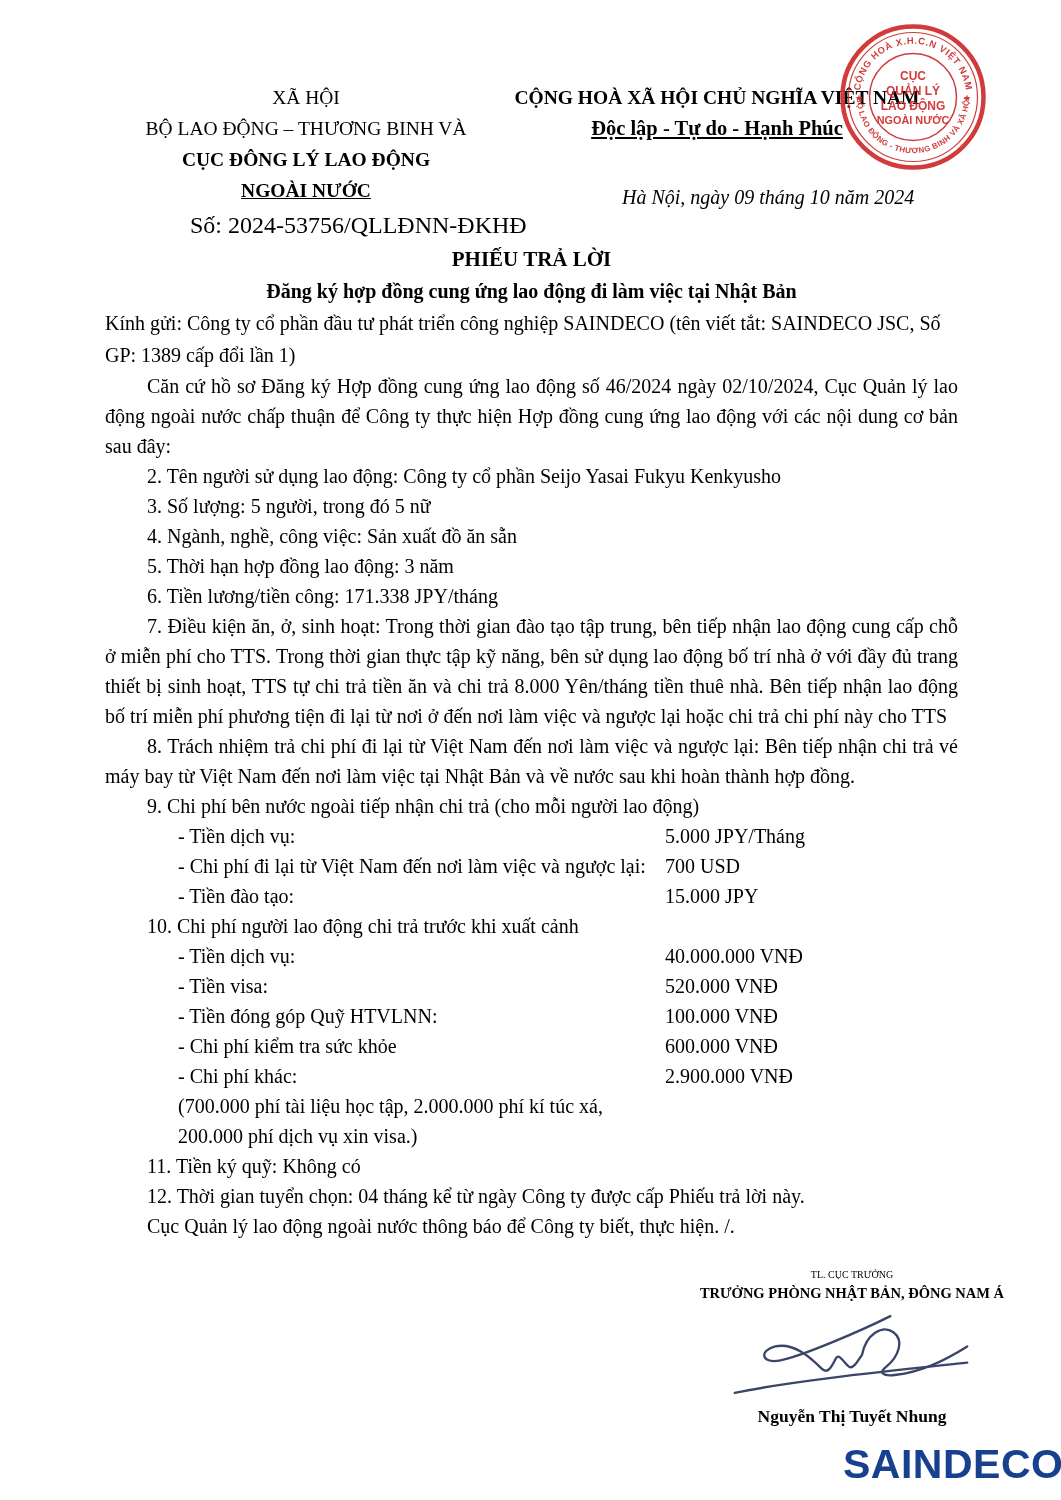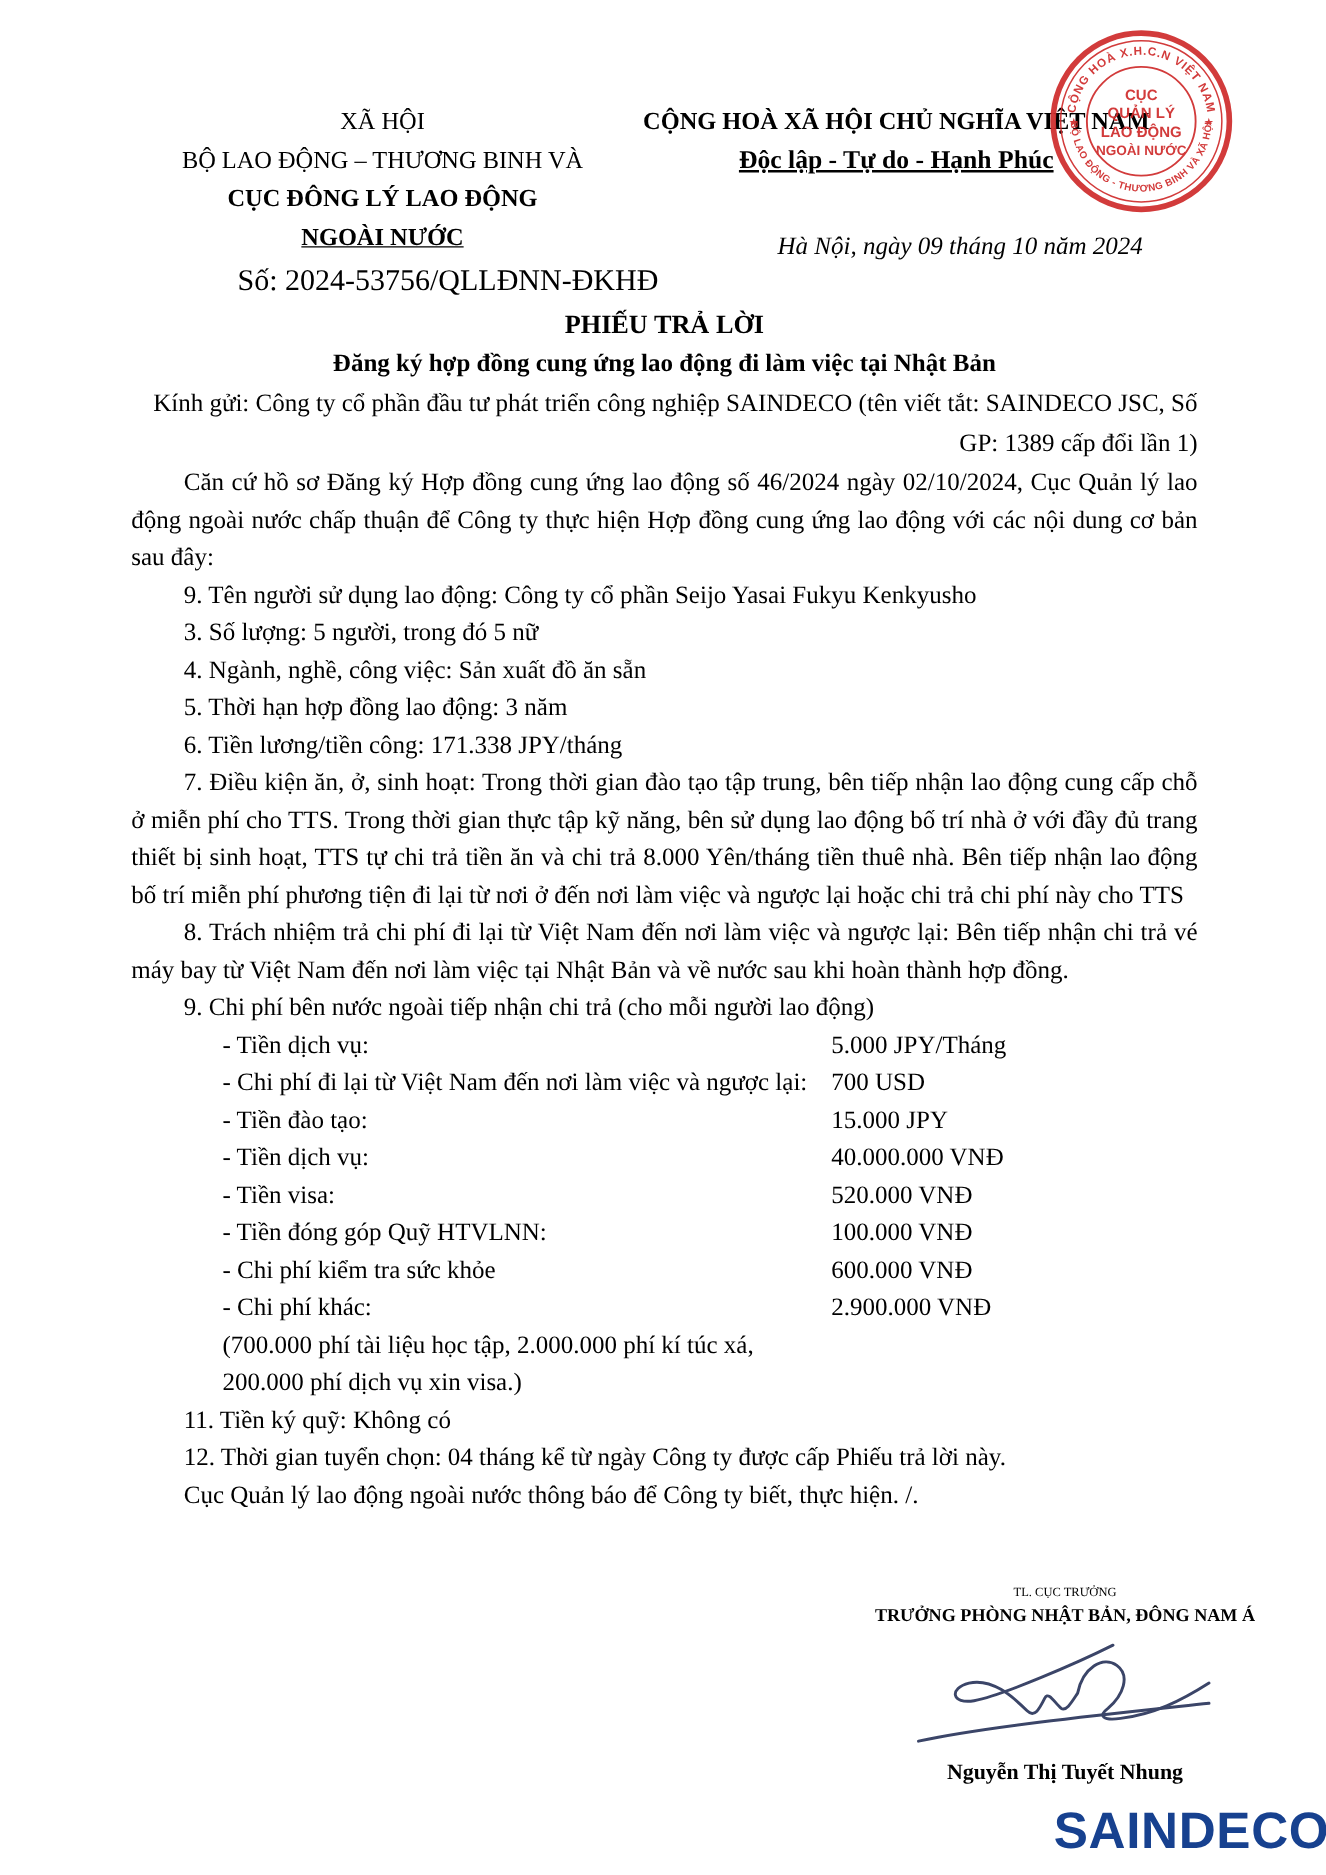--- a/index.html
+++ b/index.html
@@ -35,21 +35,21 @@
   }
   .stamp{position:absolute;left:838px;top:22px;width:150px;height:150px;opacity:.92;}
   .stamp text{fill:#cf2b2b;font-family:"Liberation Sans","DejaVu Sans",sans-serif;font-weight:bold;}
   
   .content{
     position:absolute;left:105px;top:243px;width:853px;
     font-size:20px;line-height:30px;
   }
   .title-main{text-align:center;font-weight:bold;font-size:21px;line-height:32px;}
   .title-sub{text-align:center;font-weight:bold;font-size:20px;line-height:32px;}
-  .recipient{text-align:right;line-height:32px;}
+  .recipient{text-align:left;line-height:32px;}
   .para{text-align:justify;text-indent:42px;margin:0;}
   .para.noj{text-align:left;}
   .fee-row{display:flex;line-height:30px;}
   .fee-label{width:560px;padding-left:73px;box-sizing:border-box;}
   .fee-value{flex:1;}
   .note-line{padding-left:73px;line-height:30px;}
   
   .signoff{
     position:absolute;left:672px;top:1266px;width:360px;
     text-align:center;
@@ -111,21 +111,21 @@
     <text x="100" y="136" font-size="14.5" text-anchor="middle">NGOÀI NƯỚC</text>
   </svg>
 
   <div class="content">
     <div class="title-main">PHIẾU TRẢ LỜI</div>
     <div class="title-sub">Đăng ký hợp đồng cung ứng lao động đi làm việc tại Nhật Bản</div>
     <div class="recipient">Kính gửi: Công ty cổ phần đầu tư phát triển công nghiệp SAINDECO (tên viết tắt: SAINDECO JSC, Số</div>
     <div class="recipient">GP: 1389 cấp đổi lần 1)</div>
 
     <p class="para">Căn cứ hồ sơ Đăng ký Hợp đồng cung ứng lao động số 46/2024 ngày 02/10/2024, Cục Quản lý lao động ngoài nước chấp thuận để Công ty thực hiện Hợp đồng cung ứng lao động với các nội dung cơ bản sau đây:</p>
-    <p class="para noj">9. Tên người sử dụng lao động: Công ty cổ phần Seijo Yasai Fukyu Kenkyusho</p>
+    <p class="para noj">2. Tên người sử dụng lao động: Công ty cổ phần Seijo Yasai Fukyu Kenkyusho</p>
     <p class="para noj">3. Số lượng: 5 người, trong đó 5 nữ</p>
     <p class="para noj">4. Ngành, nghề, công việc: Sản xuất đồ ăn sẵn</p>
     <p class="para noj">5. Thời hạn hợp đồng lao động: 3 năm</p>
     <p class="para noj">6. Tiền lương/tiền công: 171.338 JPY/tháng</p>
     <p class="para">7. Điều kiện ăn, ở, sinh hoạt: Trong thời gian đào tạo tập trung, bên tiếp nhận lao động cung cấp chỗ ở miễn phí cho TTS. Trong thời gian thực tập kỹ năng, bên sử dụng lao động bố trí nhà ở với đầy đủ trang thiết bị sinh hoạt, TTS tự chi trả tiền ăn và chi trả 8.000 Yên/tháng tiền thuê nhà. Bên tiếp nhận lao động bố trí miễn phí phương tiện đi lại từ nơi ở đến nơi làm việc và ngược lại hoặc chi trả chi phí này cho TTS</p>
     <p class="para">8. Trách nhiệm trả chi phí đi lại từ Việt Nam đến nơi làm việc và ngược lại: Bên tiếp nhận chi trả vé máy bay từ Việt Nam đến nơi làm việc tại Nhật Bản và về nước sau khi hoàn thành hợp đồng.</p>
     <p class="para noj">9. Chi phí bên nước ngoài tiếp nhận chi trả (cho mỗi người lao động)</p>
 
     <div class="fee-row">
       <span class="fee-label">- Tiền dịch vụ:</span>
@@ -133,20 +133,21 @@
     </div>
     <div class="fee-row">
       <span class="fee-label">- Chi phí đi lại từ Việt Nam đến nơi làm việc và ngược lại:</span>
       <span class="fee-value">700 USD</span>
     </div>
     <div class="fee-row">
       <span class="fee-label">- Tiền đào tạo:</span>
       <span class="fee-value">15.000 JPY</span>
     </div>
 
+    <p class="para noj">10. Chi phí người lao động chi trả trước khi xuất cảnh</p>
 
     <div class="fee-row">
       <span class="fee-label">- Tiền dịch vụ:</span>
       <span class="fee-value">40.000.000 VNĐ</span>
     </div>
     <div class="fee-row">
       <span class="fee-label">- Tiền visa:</span>
       <span class="fee-value">520.000 VNĐ</span>
     </div>
     <div class="fee-row">

